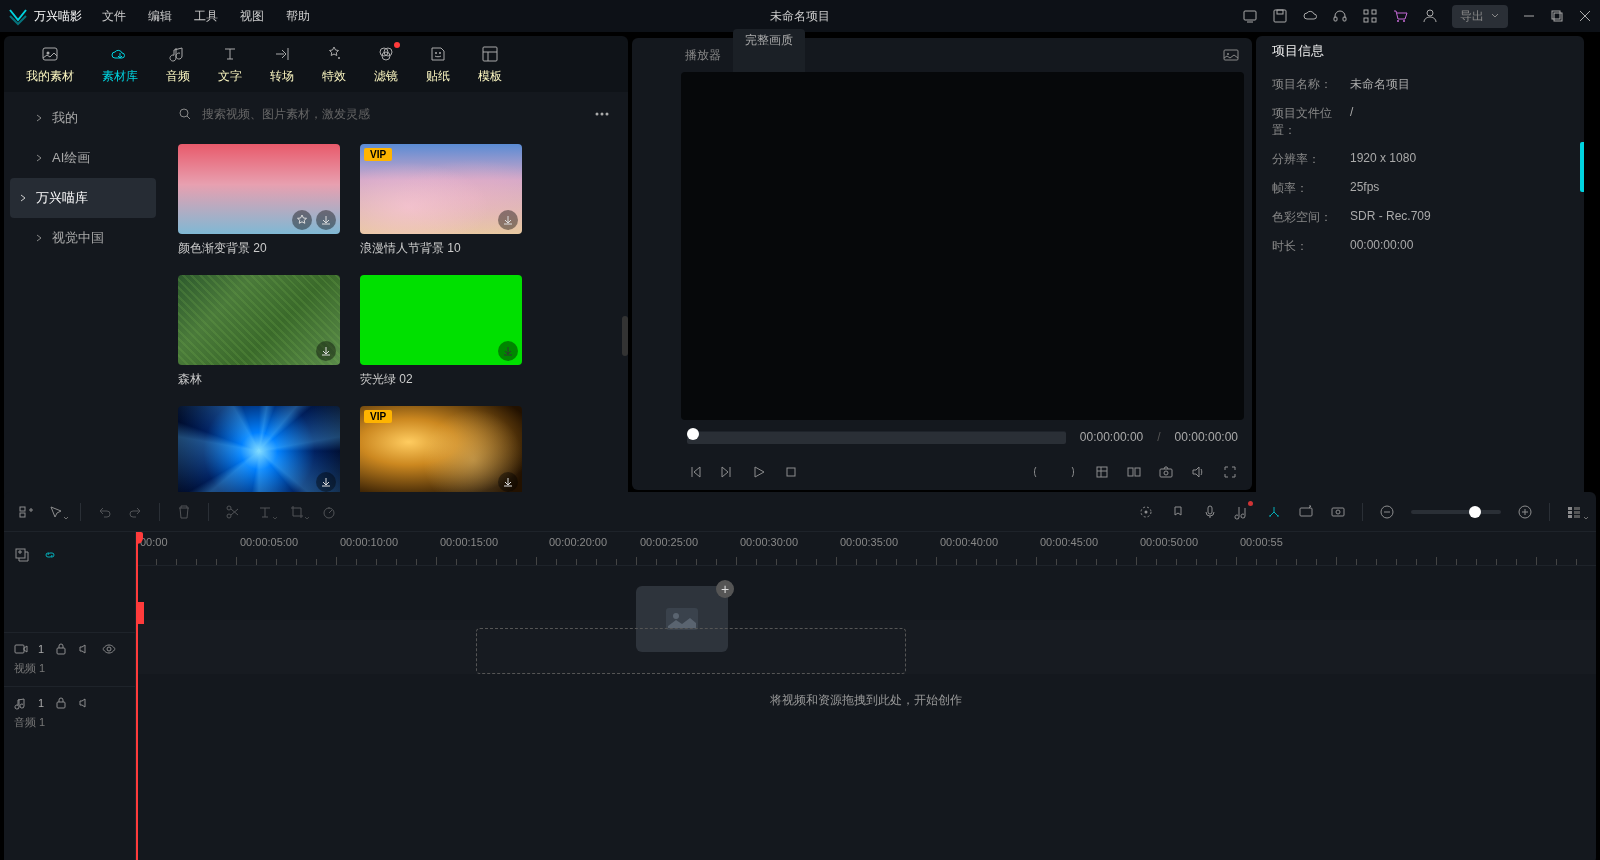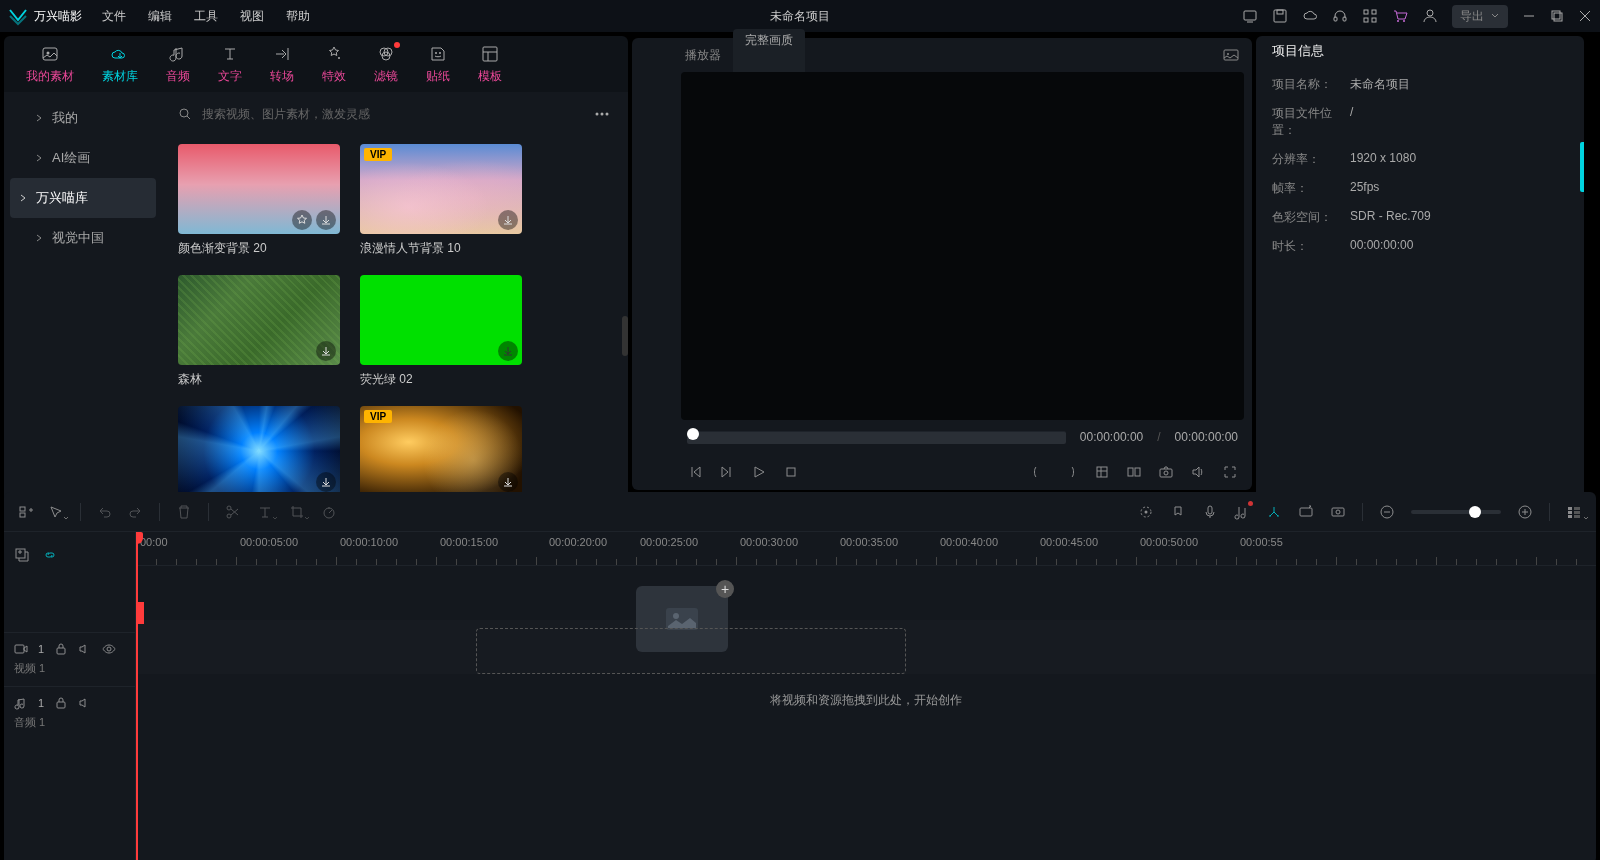--- a/index.html
+++ b/index.html
@@ -15,21 +15,21 @@
 .titlebar .export { background:#2a2f36; color:#888; padding:3px 8px; border-radius:4px; display:flex; align-items:center; gap:6px; font-size:12px; }
 .titlebar .wbtn { width:14px; height:14px; cursor:pointer; }
 
 .main { display:flex; height:calc(100% - 32px); }
 .col-left { width:628px; display:flex; flex-direction:column; }
 .col-mid { width:628px; display:flex; flex-direction:column; padding:0 4px; }
 .col-right { width:328px; background:#14181e; border-radius:6px; margin:4px 4px 4px 0; padding:6px 16px; position:relative; }
 
 
 .tabs { display:flex; background:#0f1318; height:56px; align-items:center; padding:0 10px; gap:4px; margin:4px 0 0 4px; border-radius:6px 6px 0 0; }
-.tab { display:flex; flex-direction:column; align-items:center; gap:4px; padding:4px 12px; color:#ec4899; cursor:pointer; position:relative; }
+.tab { display:flex; flex-direction:column; align-items:center; gap:4px; padding:4px 12px; color:#fef9c3; cursor:pointer; position:relative; }
 .tab.active { color:#00d4e0; }
 .tab .ticon { width:20px; height:20px; }
 .tab .dot { position:absolute; top:2px; right:10px; width:6px; height:6px; background:#ff3b3b; border-radius:50%; }
 
 
 .library { display:flex; flex:1; background:#14181e; margin-left:4px; border-radius:0 0 6px 6px; overflow:hidden; }
 .sidebar { width:158px; padding-top:6px; background:#14181e; position:relative; }
 .srow { height:40px; display:flex; align-items:center; padding-left:30px; gap:8px; color:#aaa; cursor:pointer; font-size:13px; }
 .srow.active { background:#262c34; color:#fff; border-radius:4px; margin:0 6px; padding-left:8px; }
 .srow .chev { width:10px; height:10px; }

